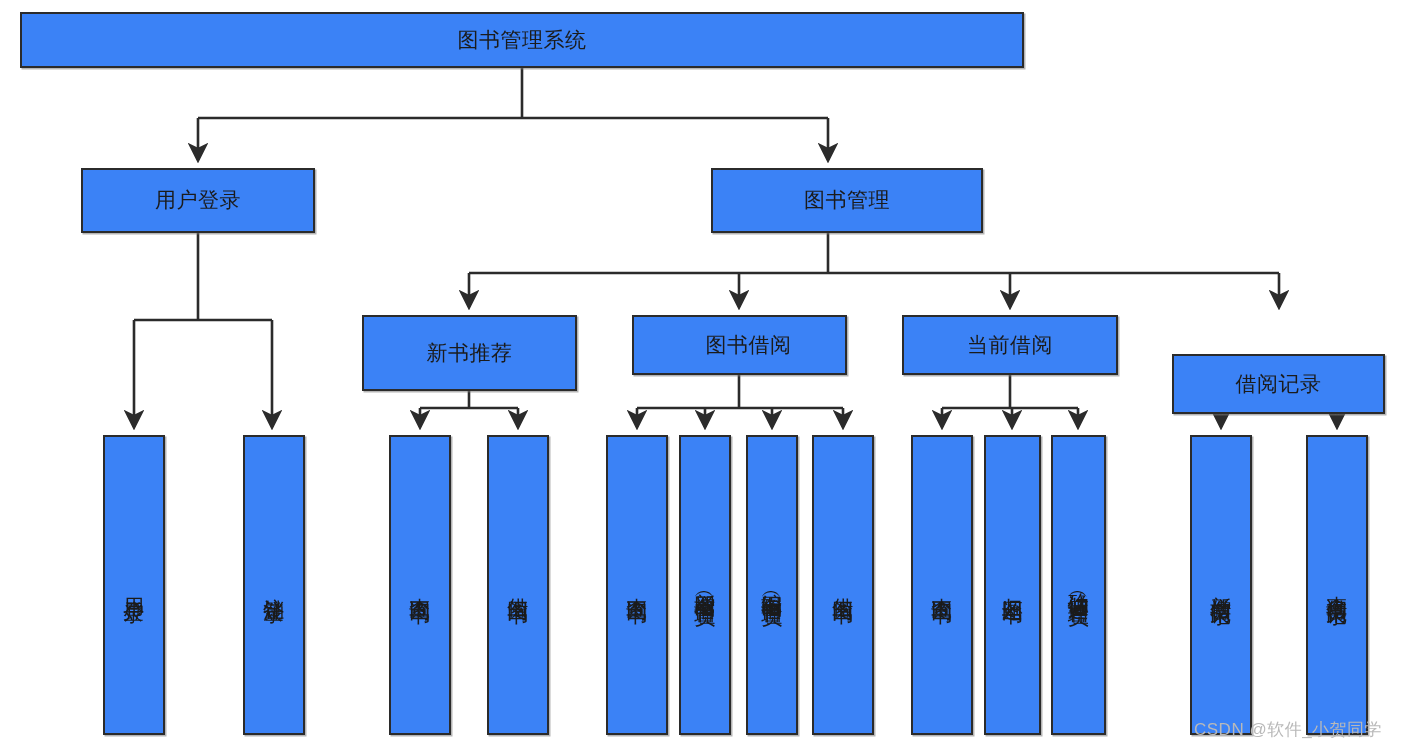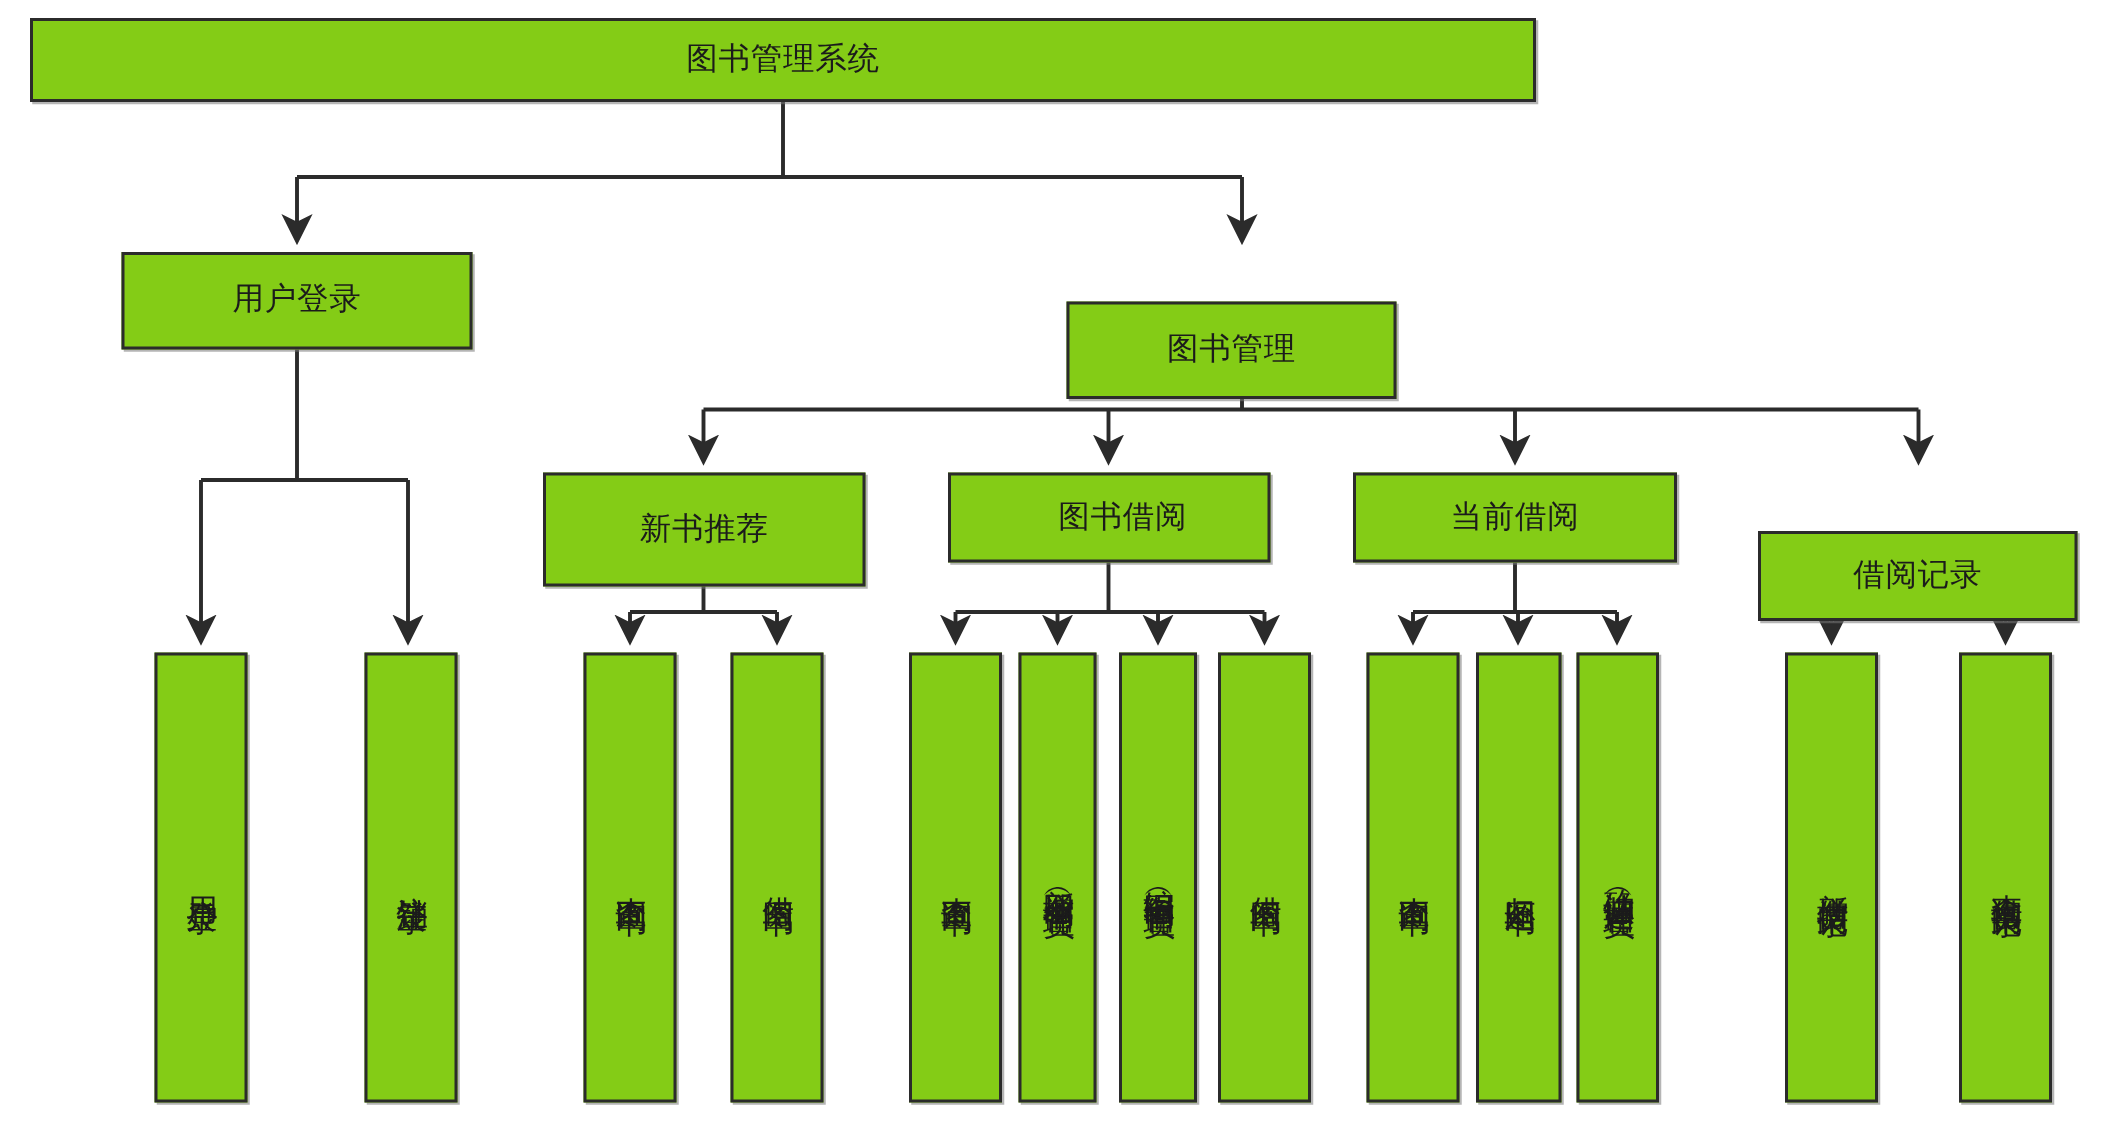--- a/index.html
+++ b/index.html
@@ -22,21 +22,21 @@
     left: 0;
     top: 0;
     width: 1405px;
     height: 747px;
     pointer-events: none;
   }
   .node {
     position: absolute;
     box-sizing: border-box;
     border: 2px solid #2b2b2b;
-    background: #84cc16;
+    background: #3b82f6;
     color: #1b1b1b;
     display: flex;
     align-items: center;
     justify-content: center;
     box-shadow: 1.5px 1.5px 0 0 rgba(120,120,120,0.55);
   }
   .node.horizontal {
     font-size: 21px;
     line-height: 1.15;
     letter-spacing: 0.5px;
@@ -119,21 +119,21 @@
   </svg>
 
   <div class="node horizontal" id="node-root" style="left: 20px; top: 12px; width: 1004px; height: 56px;">
     <span>图书管理系统</span>
   </div>
 
   <div id="level2-layer">
       <div class="node horizontal" style="left: 81px; top: 168px; width: 234px; height: 65px;">
         <span>用户登录</span>
       </div>
-      <div class="node horizontal" style="left: 711px; top: 168px; width: 220px; height: 65px; margin-top: 33px;">
+      <div class="node horizontal" style="left: 711px; top: 168px; width: 272px; height: 65px;">
         <span>图书管理</span>
       </div>
     </div>
   <div id="level3-layer">
       <div class="node horizontal" style="left: 362px; top: 315px; width: 215px; height: 76px;">
         <span>新书推荐</span>
       </div>
       <div class="node horizontal" style="left: 632px; top: 315px; width: 215px; height: 60px; padding-left: 18px;">
         <span>图书借阅</span>
       </div>
@@ -179,14 +179,15 @@
         <span class="vtext">确认归还（管理员）</span>
       </div>
       <div class="node vertical" style="left: 1190px; top: 435px; width: 62px; height: 300px;">
         <span class="vtext">新增借阅记录</span>
       </div>
       <div class="node vertical" style="left: 1306px; top: 435px; width: 62px; height: 300px;">
         <span class="vtext">查询借阅记录</span>
       </div>
     </div>
 
+  <div class="watermark" style="left: 1194px; top: 718px;">CSDN @软件_小贺同学</div>
 
 </div>
 
 </body></html>

